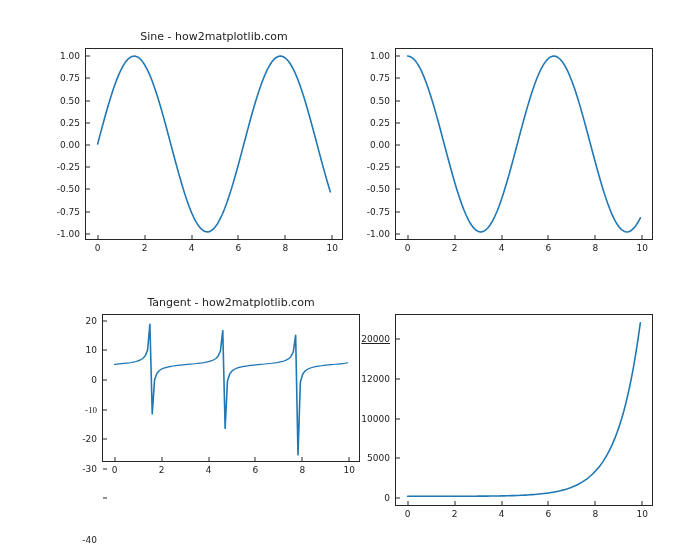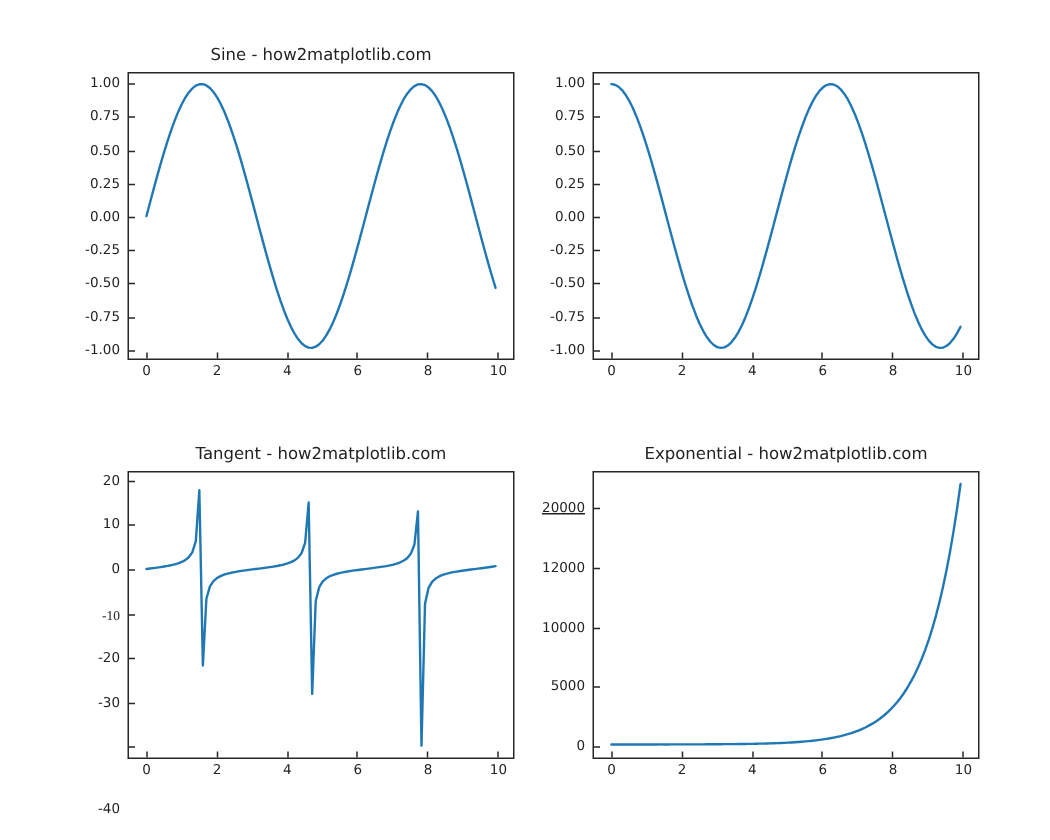--- a/index.html
+++ b/index.html
@@ -157,21 +157,21 @@
         <div class="ytick" style="top: 73.7778px;">0.25</div>
         <div class="tick-mark-y" style="top: 51.5556px;"></div>
         <div class="ytick" style="top: 51.5556px;">0.50</div>
         <div class="tick-mark-y" style="top: 29.3333px;"></div>
         <div class="ytick" style="top: 29.3333px;">0.75</div>
         <div class="tick-mark-y" style="top: 7.11111px;"></div>
         <div class="ytick" style="top: 7.11111px;">1.00</div>
       </div>
   </div>
 
-  <div class="subplot" id="sp2" style="left: 85px; top: 314px; width: 258px; height: 192px;">
+  <div class="subplot" id="sp2" style="left: 102px; top: 314px; width: 258px; height: 148px;">
     <div class="title">Tangent - how2matplotlib.com</div>
     <div class="plot-area">
       <svg class="line" viewBox="0 0 258 192" preserveAspectRatio="none">
           <path id="path2" d="M11.73,64.98 L14.10,64.69 L16.47,64.38 L18.83,64.06 L21.20,63.72 L23.57,63.35 L25.94,62.94 L28.31,62.46 L30.68,61.89 L33.05,61.19 L35.42,60.28 L37.79,59.02 L40.16,57.11 L42.53,53.78 L44.90,46.28 L47.26,11.96 L49.63,130.05 L52.00,85.02 L54.37,76.68 L56.74,73.12 L59.11,71.11 L61.48,69.80 L63.85,68.86 L66.22,68.14 L68.59,67.56 L70.96,67.08 L73.33,66.66 L75.69,66.28 L78.06,65.94 L80.43,65.62 L82.80,65.31 L85.17,65.01 L87.54,64.72 L89.91,64.41 L92.28,64.09 L94.65,63.76 L97.02,63.39 L99.39,62.98 L101.75,62.51 L104.12,61.96 L106.49,61.27 L108.86,60.39 L111.23,59.17 L113.60,57.35 L115.97,54.23 L118.34,47.45 L120.71,20.24 L123.08,149.14 L125.45,86.55 L127.82,77.21 L130.18,73.39 L132.55,71.27 L134.92,69.91 L137.29,68.94 L139.66,68.21 L142.03,67.62 L144.40,67.12 L146.77,66.70 L149.14,66.32 L151.51,65.98 L153.88,65.65 L156.25,65.35 L158.61,65.05 L160.98,64.75 L163.35,64.44 L165.72,64.13 L168.09,63.79 L170.46,63.43 L172.83,63.03 L175.20,62.56 L177.57,62.02 L179.94,61.35 L182.31,60.49 L184.67,59.31 L187.04,57.57 L189.41,54.64 L191.78,48.49 L194.15,26.30 L196.52,184.04 L198.89,88.34 L201.26,77.78 L203.63,73.67 L206.00,71.44 L208.37,70.03 L210.74,69.03 L213.10,68.27 L215.47,67.67 L217.84,67.17 L220.21,66.74 L222.58,66.36 L224.95,66.01 L227.32,65.69 L229.69,65.38 L232.06,65.08 L234.43,64.78 L236.80,64.47 L239.17,64.16 L241.53,63.83 L243.90,63.47 L246.27,63.07" stroke="#1f77b4"></path>
         </svg>
     <div class="tick-mark-x" style="left: 11.7273px;"></div>
         <div class="xtick" style="left: 11.7273px;">0</div>
         <div class="tick-mark-x" style="left: 58.6364px;"></div>
         <div class="xtick" style="left: 58.6364px;">2</div>
         <div class="tick-mark-x" style="left: 105.545px;"></div>
@@ -193,21 +193,20 @@
         <div class="tick-mark-y" style="top: 64.9846px;"></div>
         <div class="ytick" style="top: 64.9846px;">0</div>
         <div class="tick-mark-y" style="top: 35.4462px;"></div>
         <div class="ytick" style="top: 35.4462px;">10</div>
         <div class="tick-mark-y" style="top: 5.90769px;"></div>
         <div class="ytick" style="top: 5.90769px;">20</div>
       </div>
   </div>
 
   <div class="subplot" id="sp3" style="left: 395px; top: 314px; width: 258px; height: 192px;">
-    <div class="title">Exponential - how2matplotlib.com</div>
     <div class="plot-area">
       <svg class="line" viewBox="0 0 258 192" preserveAspectRatio="none">
           <path id="path3" d="M11.73,183.23 L14.10,183.23 L16.47,183.23 L18.83,183.23 L21.20,183.22 L23.57,183.22 L25.94,183.22 L28.31,183.22 L30.68,183.22 L33.05,183.22 L35.42,183.21 L37.79,183.21 L40.16,183.21 L42.53,183.21 L44.90,183.20 L47.26,183.20 L49.63,183.20 L52.00,183.19 L54.37,183.19 L56.74,183.18 L59.11,183.18 L61.48,183.17 L63.85,183.16 L66.22,183.16 L68.59,183.15 L70.96,183.14 L73.33,183.13 L75.69,183.11 L78.06,183.10 L80.43,183.09 L82.80,183.07 L85.17,183.05 L87.54,183.03 L89.91,183.01 L92.28,182.99 L94.65,182.96 L97.02,182.93 L99.39,182.90 L101.75,182.87 L104.12,182.83 L106.49,182.78 L108.86,182.74 L111.23,182.68 L113.60,182.62 L115.97,182.56 L118.34,182.49 L120.71,182.41 L123.08,182.32 L125.45,182.22 L127.82,182.11 L130.18,181.99 L132.55,181.86 L134.92,181.71 L137.29,181.55 L139.66,181.37 L142.03,181.18 L144.40,180.96 L146.77,180.71 L149.14,180.45 L151.51,180.15 L153.88,179.82 L156.25,179.46 L158.61,179.06 L160.98,178.61 L163.35,178.12 L165.72,177.58 L168.09,176.98 L170.46,176.31 L172.83,175.57 L175.20,174.76 L177.57,173.86 L179.94,172.86 L182.31,171.76 L184.67,170.54 L187.04,169.19 L189.41,167.70 L191.78,166.05 L194.15,164.22 L196.52,162.20 L198.89,159.96 L201.26,157.49 L203.63,154.75 L206.00,151.72 L208.37,148.38 L210.74,144.67 L213.10,140.57 L215.47,136.04 L217.84,131.02 L220.21,125.47 L222.58,119.33 L224.95,112.54 L227.32,105.02 L229.69,96.71 L232.06,87.51 L234.43,77.34 L236.80,66.08 L239.17,53.63 L241.53,39.86 L243.90,24.62 L246.27,7.76" stroke="#1f77b4"></path>
         </svg>
     <div class="tick-mark-x" style="left: 11.7273px;"></div>
         <div class="xtick" style="left: 11.7273px;">0</div>
         <div class="tick-mark-x" style="left: 58.6364px;"></div>
         <div class="xtick" style="left: 58.6364px;">2</div>
         <div class="tick-mark-x" style="left: 105.545px;"></div>
         <div class="xtick" style="left: 105.545px;">4</div>

